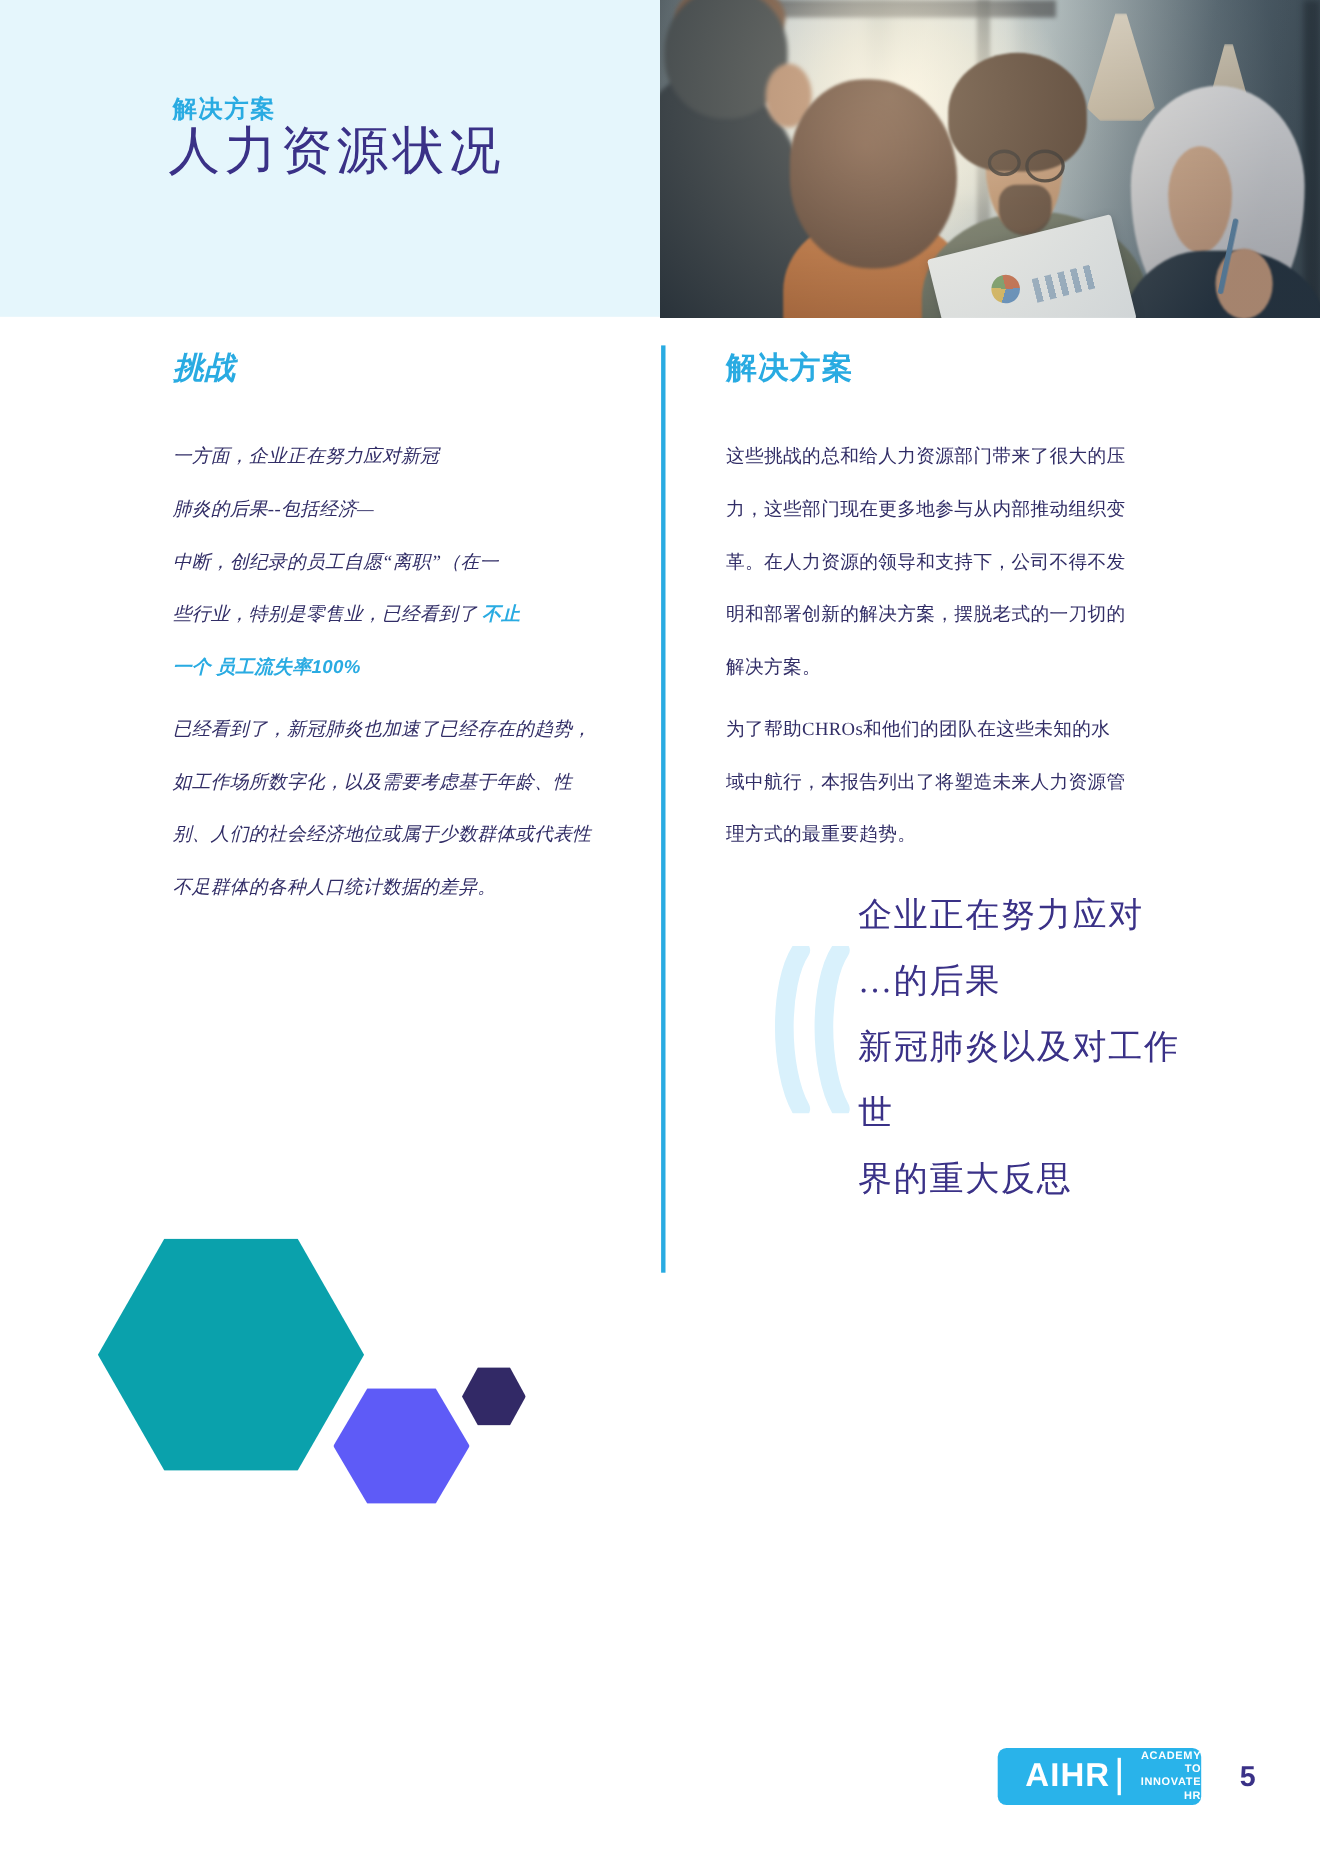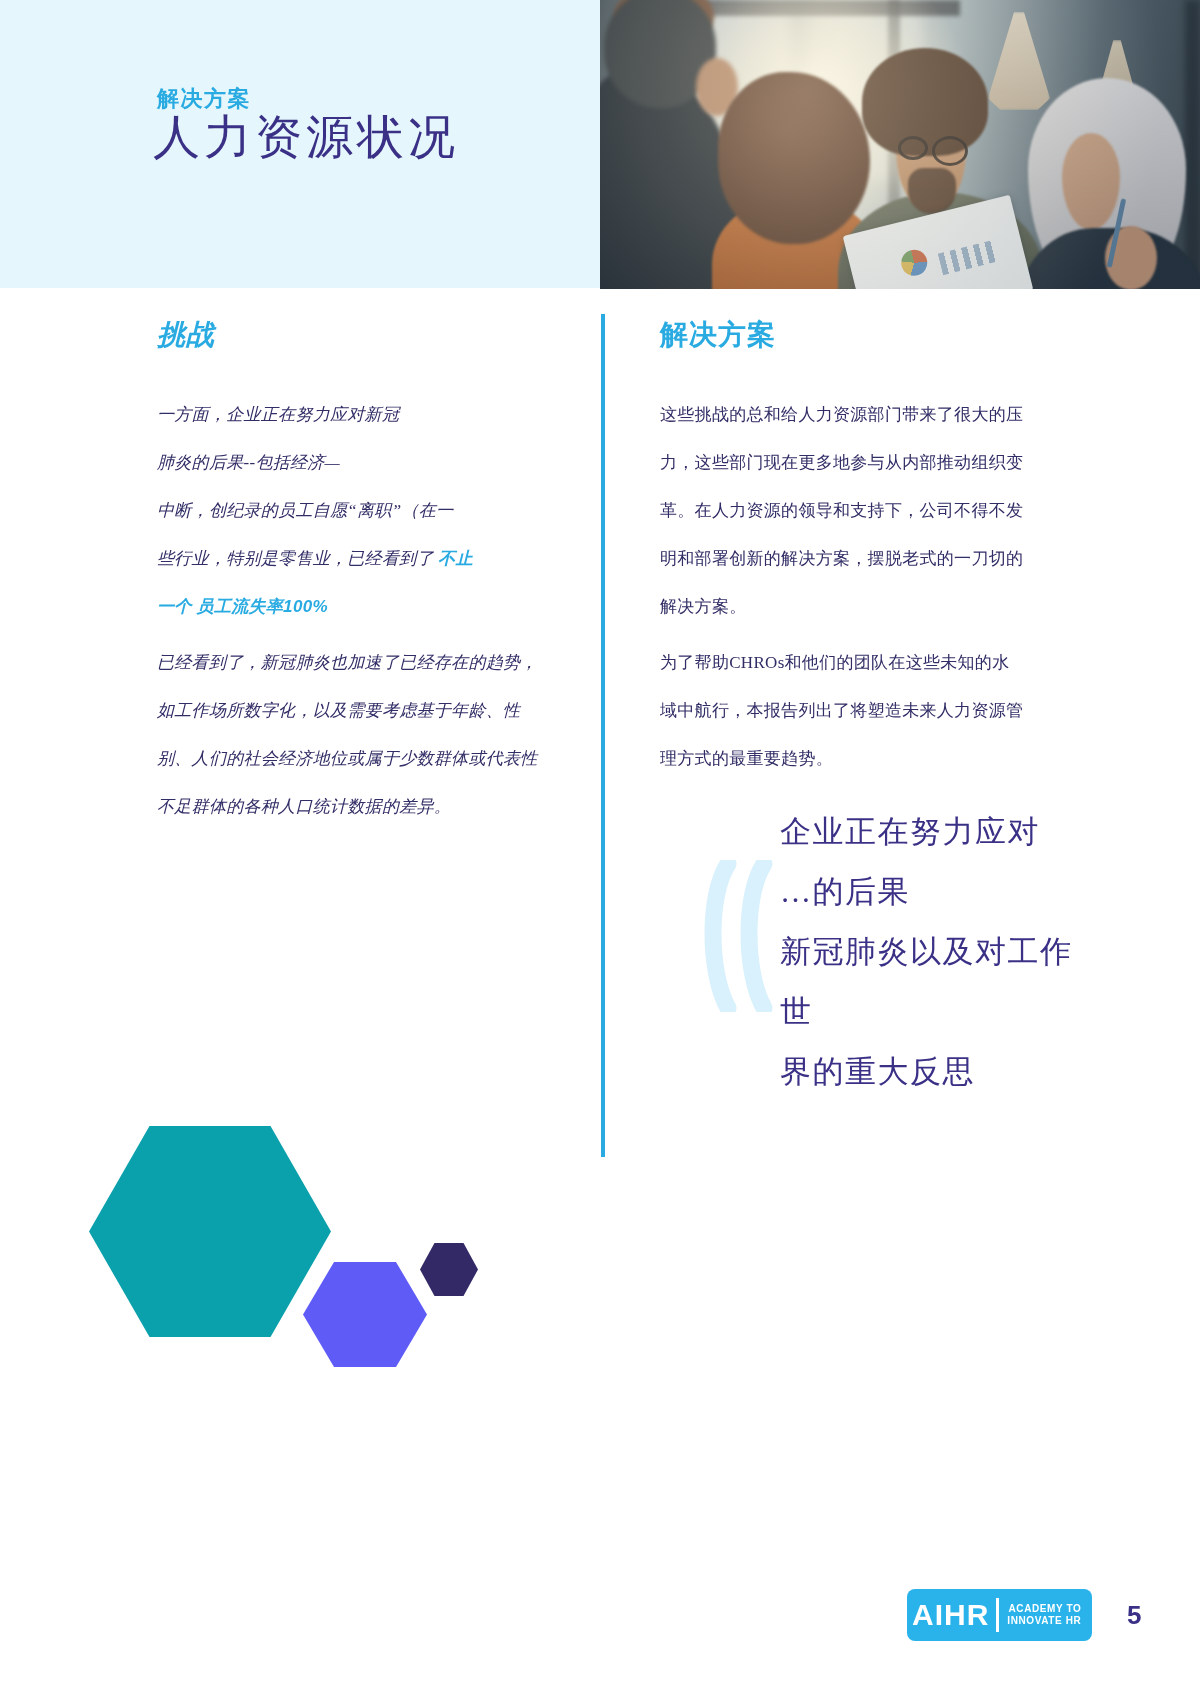--- a/index.html
+++ b/index.html
@@ -116,21 +116,21 @@
   
   .hex { position:absolute; clip-path:polygon(25% 0%,75% 0%,100% 50%,75% 100%,25% 100%,0% 50%); }
   .hex-teal   { left:89px;  top:1126px; width:242px; height:211px; background:#0aa1ac; }
   .hex-indigo { left:303px; top:1262px; width:124px; height:105px; background:#5e5bf7; }
   .hex-dark   { left:420px; top:1243px; width:58px;  height:53px;  background:#322966; }
 
   
   .logo {
     position:absolute; left:907px; top:1589px; width:185px; height:52px;
     background:#29b3ea; border-radius:8px;
-    display:flex; align-items:center; padding-left:5px;
+    display:flex; align-items:center; padding-left:25px;
   }
   .logo-word { font-size:30px; font-weight:800; color:#ffffff; letter-spacing:1px; }
   .logo-sep  { width:3px; height:34px; background:#ffffff; margin:0 8px 0 7px; }
   .logo-tag  { font-size:10px; font-weight:bold; color:#ffffff; line-height:12px; letter-spacing:.6px;text-align:right; }
   .page-num  { position:absolute; left:1127px; top:1600px; font-size:26px; font-weight:bold; color:#3a3187; }
 </style>
 </head>
 <body>
 
 <div class="page">

